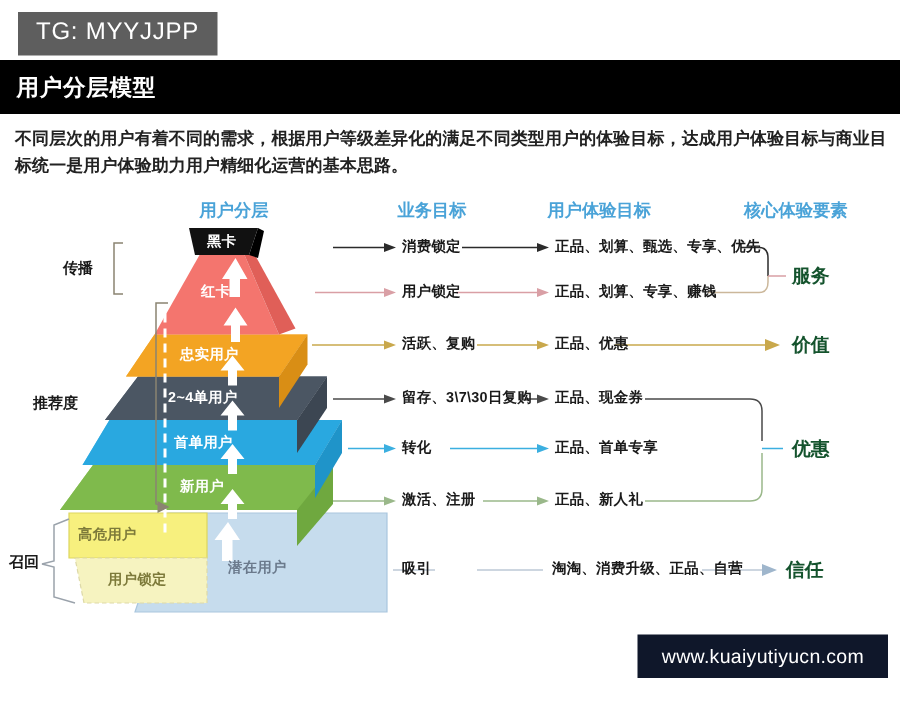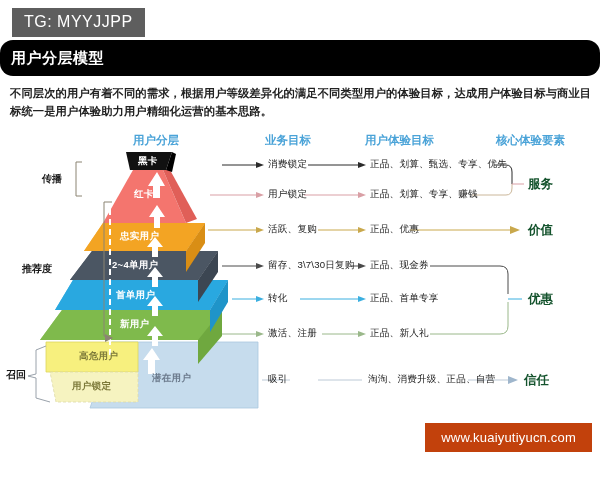--- a/index.html
+++ b/index.html
@@ -29,21 +29,20 @@
   }
 
   
   .title-bar {
     position: absolute;
     left: 0; top: 40px;
     width: 600px; height: 36px;
     background: #000000;
     display: flex;
     align-items: center;
-    border-radius: 13px;
   }
   .title-bar .title-text {
     color: #ffffff;
     font-size: 15px;
     font-weight: bold;
     padding-left: 11px;
     letter-spacing: 0.5px;
   }
 
   
@@ -100,40 +99,40 @@
     font-size: 10px;
     font-weight: bold;
     color: #1a1a1a;
     white-space: nowrap;
   }
 
   
   .row-text {
     position: absolute;
     font-size: 9.6px;
-    font-weight: normal;
+    font-weight: bold;
     color: #1a1a1a;
     white-space: nowrap;
     letter-spacing: 0.2px;
   }
 
   
   .core-label {
     position: absolute;
     font-size: 12.5px;
     font-weight: bold;
     color: #14532d;
     white-space: nowrap;
   }
 
   
   .watermark {
     position: absolute;
     right: 8px; bottom: 12px;
-    background: #c2410c;
+    background: #0f172a;
     color: #ffffff;
     font-size: 13px;
     padding: 7px 16px;
     letter-spacing: 0.2px;
     z-index: 30;
   }
 </style>
 </head>
 <body>
 
@@ -281,21 +280,21 @@
 
     </svg>
 
     <div class="pyr-label" style="left:138px; top:5px;">黑卡</div>
     <div class="pyr-label" style="left:134px; top:38px;">红卡</div>
     <div class="pyr-label" style="left:120px; top:80px;">忠实用户</div>
     <div class="pyr-label" style="left:112px; top:109px;">2~4单用户</div>
     <div class="pyr-label" style="left:116px; top:139px;">首单用户</div>
     <div class="pyr-label" style="left:120px; top:168px;">新用户</div>
 
-    <div class="pyr-label olive" style="left:79px; top:200px;">高危用户</div>
+    <div class="pyr-label olive" style="left:52px; top:200px;">高危用户</div>
     <div class="pyr-label olive" style="left:72px; top:230px;">用户锁定</div>
     <div class="pyr-label muted" style="left:152px; top:222px;">潜在用户</div>
 
     <div class="side-label" style="left:42px; top:22px;font-family:Liberation Mono, monospace;">传播</div>
     <div class="side-label" style="left:22px; top:112px;text-align:right;">推荐度</div>
     <div class="side-label" style="left:6px;  top:218px;">召回</div>
 
     <div class="row-text" style="left:268px; top:8px;">消费锁定</div>
     <div class="row-text" style="left:268px; top:38px;">用户锁定</div>
     <div class="row-text" style="left:268px; top:73px;">活跃、复购</div>

